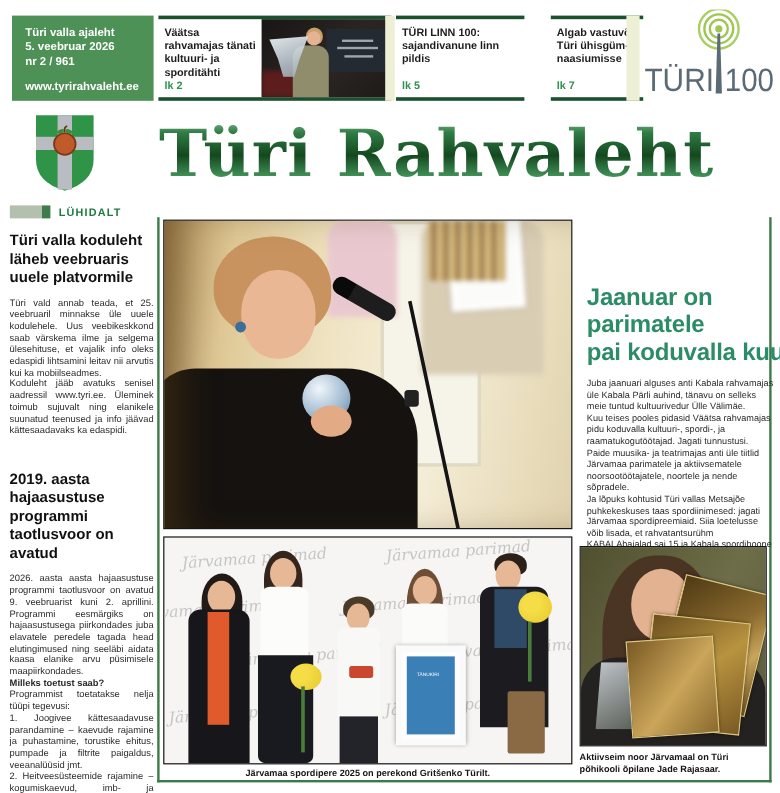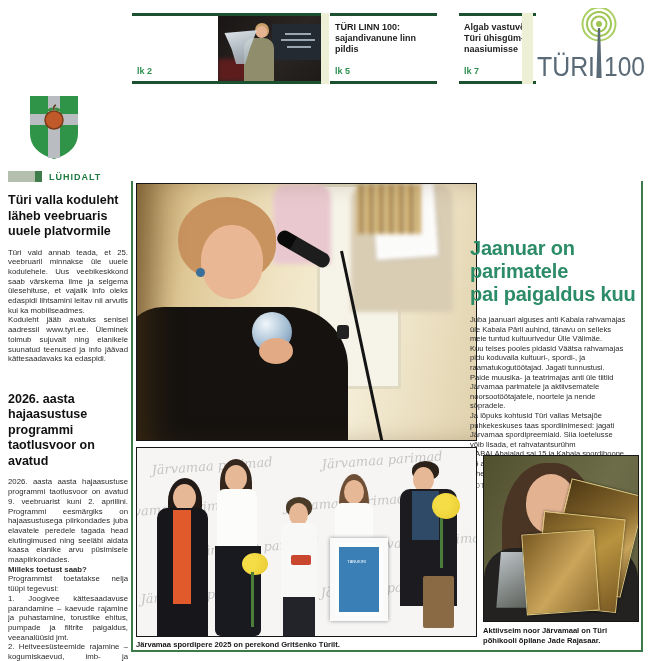--- a/index.html
+++ b/index.html
@@ -106,40 +106,47 @@
   .ph-youth .c1{left:48%;top:18%;width:48%;height:62%;transform:rotate(14deg);
                 background:linear-gradient(135deg,#4f3a14,#8a6a2e 45%,#c9a55c 70%,#6b4f1f);}
   .ph-youth .c2{left:36%;top:36%;width:52%;height:56%;transform:rotate(6deg);
                 background:linear-gradient(140deg,#6b4f1f,#b8933f 50%,#7a5a24);}
   .ph-youth .c3{left:26%;top:46%;width:46%;height:48%;transform:rotate(-4deg);
                 background:linear-gradient(130deg,#7a5a24,#caa55a 55%,#8a6a2e);}
   .ph-youth .trophy{position:absolute;left:8%;top:58%;width:20%;height:34%;
                     background:linear-gradient(150deg,rgba(230,238,244,.8),rgba(150,160,150,.5));
                     clip-path:polygon(15% 0,85% 0,100% 100%,0 100%);}
   
-  .feature{position:absolute;left:470px;top:183px;width:156px;}
+  .feature{position:absolute;left:489px;top:183px;width:156px;}
   .f-head{margin-top:54px;color:#2d8c68;font-weight:bold;font-size:20px;line-height:23px;letter-spacing:-0.2px;}
   .f-head div{white-space:nowrap;}
   .f-body{margin-top:9px;}
   .f-body p{margin:0;font-size:7.6px;line-height:9.6px;color:#2b2b2b;}
   .credit{margin-top:4px;font-size:7px;color:#707070;letter-spacing:.3px;}
   
   .caption{position:absolute;font-size:7.6px;font-weight:bold;line-height:9.5px;color:#151515;}
-  .cap-family{left:136px;top:640px;width:341px;}
+  .cap-family{left:136px;top:640px;width:341px;text-align:center;}
   .cap-youth{left:483px;top:626px;width:156px;}
   .tinycert{position:absolute;font-size:4px;color:#fff;}
 </style>
 </head>
 <body>
 
 <div id="page">
 
+  <div class="infobox">
+    <div>Türi valla ajaleht</div>
+    <div>5. veebruar 2026</div>
+    <div>nr 2 / 961</div>
+    <div class="site">www.tyrirahvaleht.ee</div>
+  </div>
 
   <div class="teaser t1">
     <div class="txt">
+      <span>Väätsa rahvamajas tänati kultuuri- ja sporditähti</span>
       <span class="lk">lk 2</span>
     </div>
     <div class="thumb">
       <div class="screen"></div>
       <div class="sline" style="left:62%;top:26%;width:24%;"></div>
       <div class="sline" style="left:58%;top:36%;width:32%;"></div>
       <div class="sline" style="left:64%;top:46%;width:22%;"></div>
       <div class="curtain"></div>
       <div class="w-hair"></div>
       <div class="w-face"></div>
@@ -182,32 +189,33 @@
     <svg width="52" height="66" viewBox="0 0 52 66">
       <path d="M2 1 H50 V38 Q50 57 26 64 Q2 57 2 38 Z" fill="#2f9447"></path>
       <rect x="20" y="1" width="12" height="62" fill="#b9bdc1"></rect>
       <rect x="2" y="19" width="48" height="11" fill="#b9bdc1"></rect>
       <circle cx="26" cy="25" r="9" fill="#c05a2a" stroke="#7a3a1a" stroke-width="1.5"></circle>
       <path d="M26 15 q-1 -4 2 -5" stroke="#5a3a1a" stroke-width="1.5" fill="none"></path>
       <ellipse cx="22.5" cy="14.5" rx="3" ry="1.6" fill="#3e8a3e" transform="rotate(-25 22.5 14.5)"></ellipse>
       <ellipse cx="29.5" cy="14.5" rx="3" ry="1.6" fill="#3e8a3e" transform="rotate(25 29.5 14.5)"></ellipse>
     </svg>
   </div>
+  <div class="masthead">Türi Rahvaleht</div>
 
   <div class="lc">
     <div class="label-row">
       <div class="label-bar"></div>
       <div class="label-block"></div>
       <div class="label-txt">LÜHIDALT</div>
     </div>
     <h2>Türi valla koduleht läheb veebruaris uuele platvormile</h2>
     <p>Türi vald annab teada, et 25. veebruaril minnakse üle uuele kodulehele. Uus veebikeskkond saab värskema ilme ja selgema ülesehituse, et vajalik info oleks edaspidi lihtsamini leitav nii arvutis kui ka mobiilseadmes.</p>
     <p>Koduleht jääb avatuks senisel aadressil www.tyri.ee. Üleminek toimub sujuvalt ning elanikele suunatud teenused ja info jäävad kättesaadavaks ka edaspidi.</p>
     <div class="gap"></div>
-    <h2>2026. aasta hajaasustuse programmi taotlusvoor on avatud</h2>
+    <h2>2019. aasta hajaasustuse programmi taotlusvoor on avatud</h2>
     <p>2026. aasta aasta hajaasustuse programmi taotlusvoor on avatud 9. veebruarist kuni 2. aprillini. Programmi eesmärgiks on hajaasustusega piirkondades juba elavatele peredele tagada head elutingimused ning seeläbi aidata kaasa elanike arvu püsimisele maapiirkondades.</p>
     <p class="sub">Milleks toetust saab?</p>
     <p>Programmist toetatakse nelja tüüpi tegevusi:</p>
     <p>1. Joogivee kättesaadavuse parandamine – kaevude rajamine ja puhastamine, torustike ehitus, pumpade ja filtrite paigaldus, veeanalüüsid jmt.</p>
     <p>2. Heitveesüsteemide rajamine – kogumiskaevud, imb- ja filtersüsteemid, torustike väljaehitus ning vanade süsteemide likvideerimine.</p>
 
   </div>
 
   <div class="vline vl-left"></div>
   <div class="vline vl-right"></div>
@@ -236,21 +244,21 @@
     <div class="stand"></div>
     <div class="clamp"></div>
     <div class="mic"></div>
     <div class="vig"></div>
   </div>
 
   <div class="feature">
     <div class="f-head">
       <div>Jaanuar on</div>
       <div>parimatele</div>
-      <div>pai paigaldus kuu</div>
+      <div>pai koduvalla kuu</div>
     </div>
     <div class="f-body">
       <p>Juba jaanuari alguses anti Kabala rahvamajas üle Kabala Pärli auhind, tänavu on selleks meie tuntud kultuurivedur Ülle Välimäe.</p>
       <p>Kuu teises pooles pidasid Väätsa rahvamajas pidu koduvalla kultuuri-, spordi-, ja raamatukogutöötajad. Jagati tunnustusi. Paide muusika- ja teatrimajas anti üle tiitlid Järvamaa parimatele ja aktiivsematele noorsootöötajatele, noortele ja nende sõpradele.</p>
       <p>Ja lõpuks kohtusid Türi vallas Metsajõe puhkekeskuses taas spordiinimesed: jagati Järvamaa spordipreemiaid. Siia loetelusse võib lisada, et rahvatantsurühm KABALAbajalad sai 15 ja Kabala spordihoone 25 aastaseks. Kõigist ja kõigest on selles lehes ka pikemalt juttu.</p>
       <div class="credit">FOTOD: TEET REIER</div>
     </div>
   </div>
 
   <div class="photo ph-family">

